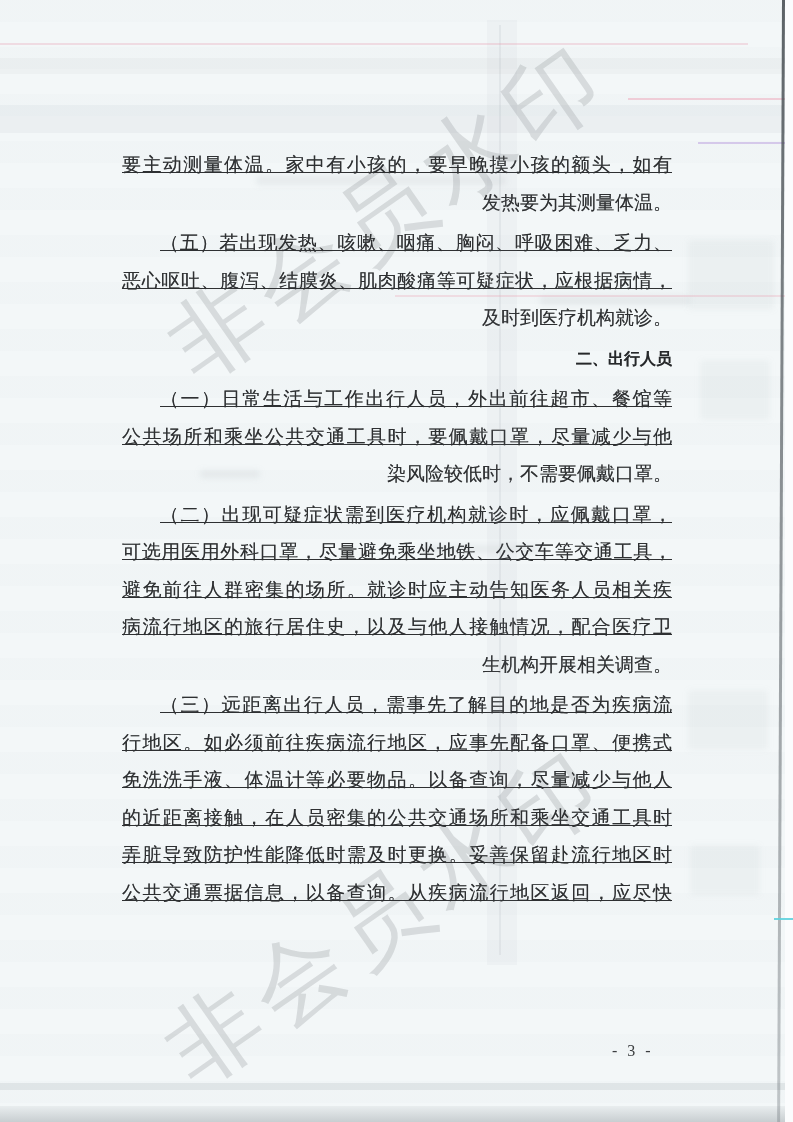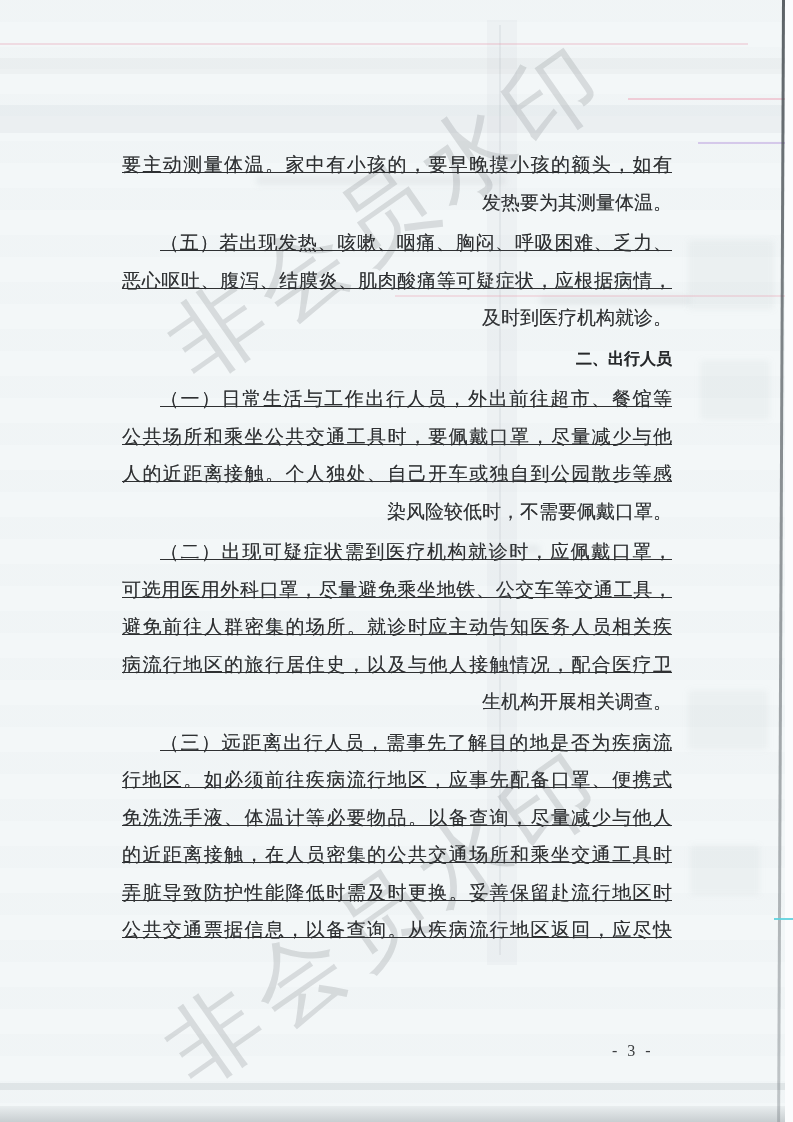--- a/index.html
+++ b/index.html
@@ -91,21 +91,20 @@
       <div class="line j ind">（五）若出现发热、咳嗽、咽痛、胸闷、呼吸困难、乏力、</div>
       <div class="line j">恶心呕吐、腹泻、结膜炎、肌肉酸痛等可疑症状，应根据病情，</div>
       <div class="line">及时到医疗机构就诊。</div>
     </div>
     <div class="para heading">
       <div class="line ind">二、出行人员</div>
     </div>
     <div class="para body">
       <div class="line j ind">（一）日常生活与工作出行人员，外出前往超市、餐馆等</div>
       <div class="line j">公共场所和乘坐公共交通工具时，要佩戴口罩，尽量减少与他</div>
-      <div class="line j">人的近距离接触。个人独处、自己开车或独自到公园散步等感</div>
       <div class="line">染风险较低时，不需要佩戴口罩。</div>
     </div>
     <div class="para body">
       <div class="line j ind">（二）出现可疑症状需到医疗机构就诊时，应佩戴口罩，</div>
       <div class="line j">可选用医用外科口罩，尽量避免乘坐地铁、公交车等交通工具，</div>
       <div class="line j">避免前往人群密集的场所。就诊时应主动告知医务人员相关疾</div>
       <div class="line j">病流行地区的旅行居住史，以及与他人接触情况，配合医疗卫</div>
       <div class="line">生机构开展相关调查。</div>
     </div>
     <div class="para body">

